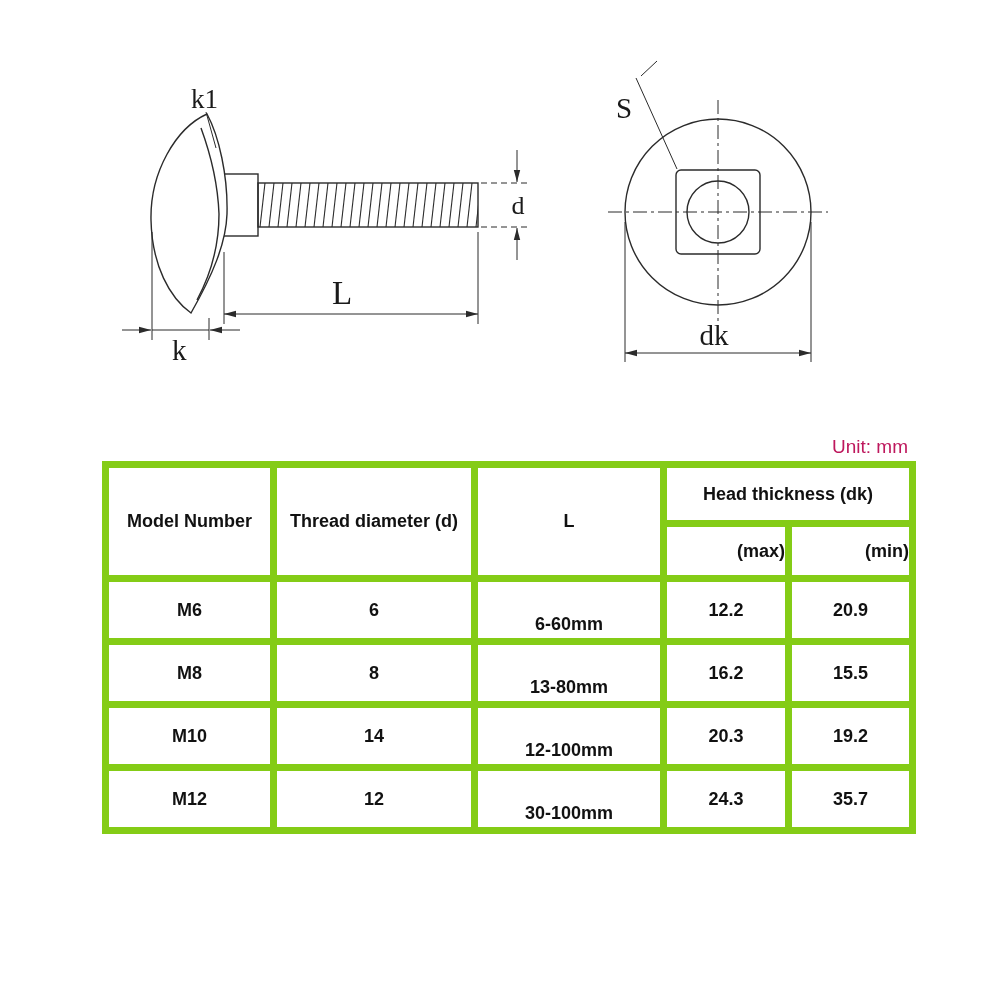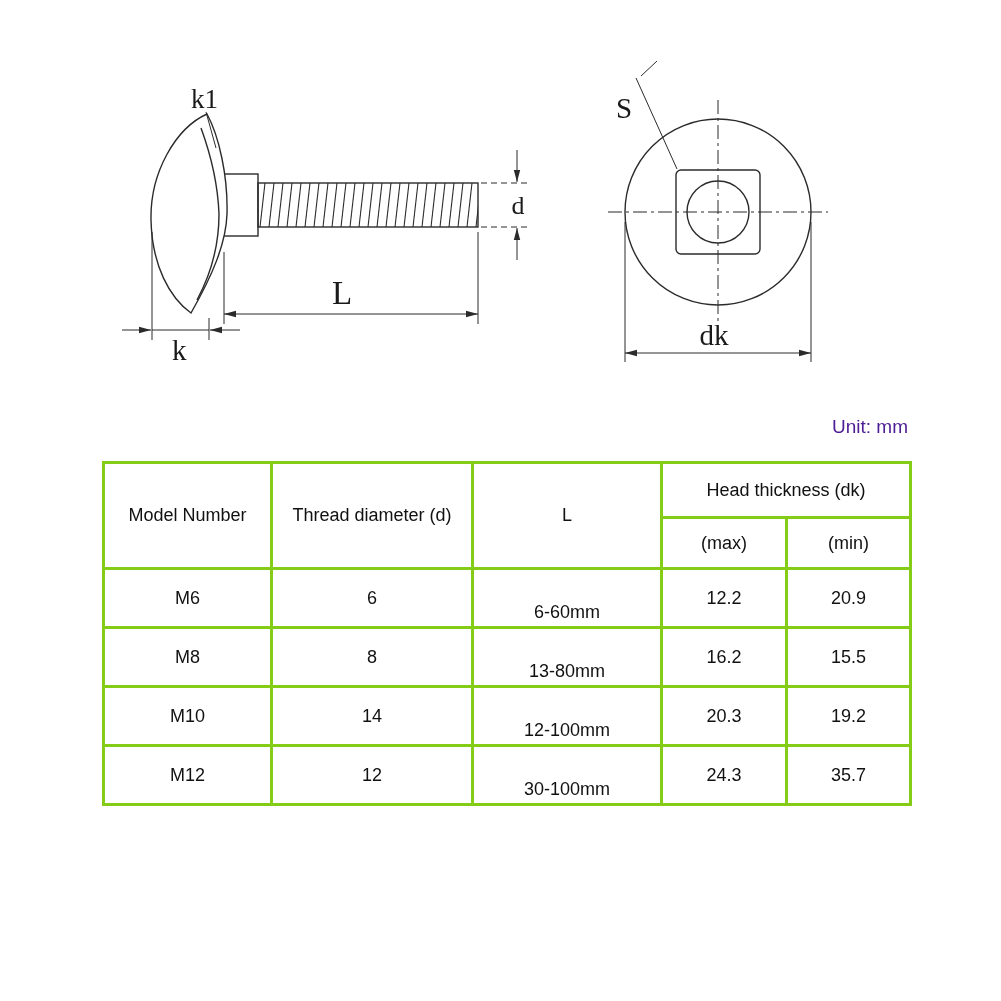--- a/index.html
+++ b/index.html
@@ -10,34 +10,34 @@
   .page{position:absolute;inset:0;}
   
   .drawing{position:absolute;top:0;left:0;}
   .obj{stroke:#2b2b2b;stroke-width:1.4;fill:none;}
   .objw{stroke:#2b2b2b;stroke-width:1.4;fill:#ffffff;}
   .dim{stroke:#2b2b2b;stroke-width:1;fill:none;}
   .dimdash{stroke:#2b2b2b;stroke-width:1;fill:none;stroke-dasharray:6 4;}
   .cline{stroke:#2b2b2b;stroke-width:1;fill:none;stroke-dasharray:14 4 3 4;}
   .dim-label{font-family:"Liberation Serif", serif;fill:#1a1a1a;}
   
-  .unit{position:absolute;top:416px;left:100px;width:808px;text-align:right;font-size:19px;color:#4c1d95;}
+  .unit{position:absolute;top:436px;left:100px;width:808px;text-align:right;font-size:19px;color:#be185d;}
   
   .spec-table{position:absolute;top:461px;left:102px;border-collapse:collapse;table-layout:fixed;width:807px;}
   .spec-table th,.spec-table td{
-    border:3px solid #84cc16;font-weight:400;font-size:18px;color:#111;
+    border:7px solid #84cc16;font-weight:700;font-size:18px;color:#111;
     text-align:center;vertical-align:middle;padding:0;margin-left:8px;
   }
   .col-model{width:168px;}
   .col-thread{width:201px;}
   .col-len{width:189px;}
   .col-max{width:125px;}
   .col-min{width:124px;}
   .hrow1 th{height:52px;}
-  .hrow2 th{height:48px;}
+  .hrow2 th{height:48px;text-align:right;}
   .drow td{height:53px;}
   td.cell-l{vertical-align:bottom;padding-bottom:3px;}
   
   .tips{position:absolute;top:809px;left:100px;width:840px;font-size:19px;line-height:1.7;color:#1c1c1c;}
 </style>
 </head>
 <body>
 
 <div class="page">
 

